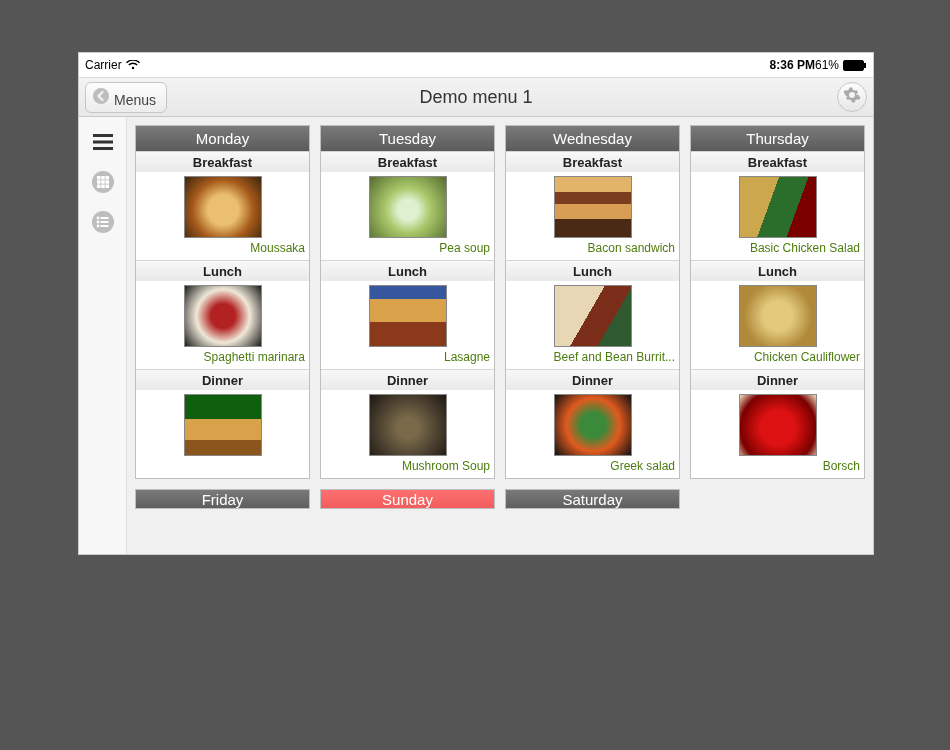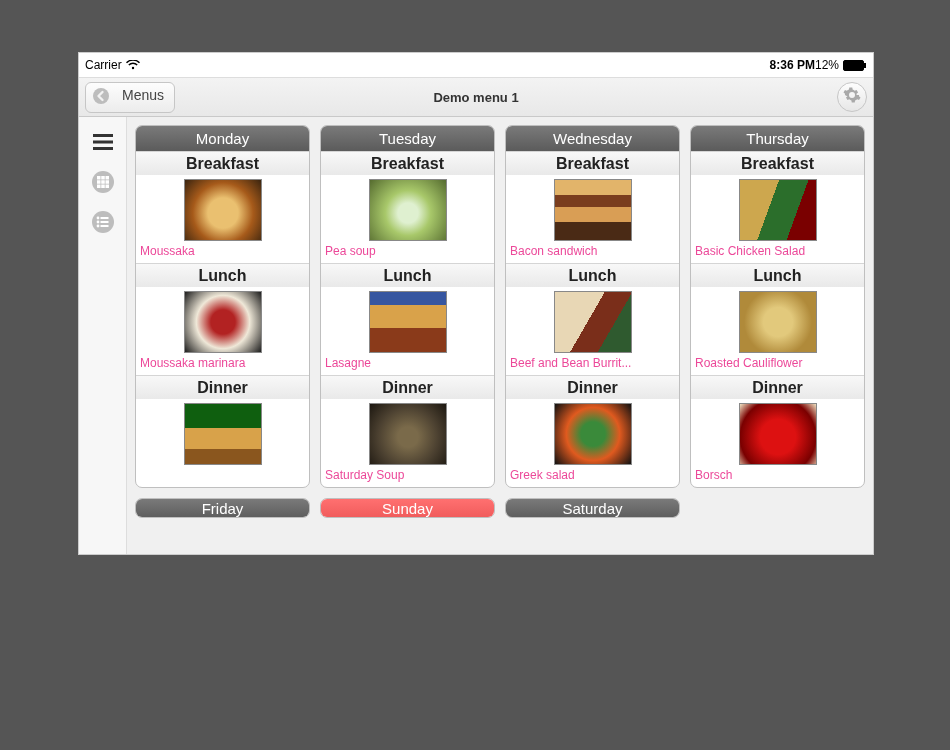--- a/index.html
+++ b/index.html
@@ -44,37 +44,37 @@
     border-top: 1px solid #ddd;
     border-bottom: 1px solid #c9c9c9;
     display: flex;
     align-items: center;
     padding: 0 6px;
     position: relative;
     flex-shrink: 0;
   }
   .back-button {
     display: flex;
-    align-items: flex-start;
-    gap: 12px;
+    align-items: flex-end;
+    gap: 4px;
     background: linear-gradient(#fdfdfd, #ececec);
     border: 1px solid #c6c6c6;
     border-radius: 6px;
     padding: 4px 10px 4px 6px;
     font-size: 14px;
     color: #444;
     cursor: pointer;
   }
   .nav-title {
     position: absolute;
     left: 50%;
     transform: translateX(-50%);
-    font-size: 13px;
+    font-size: 18px;
     color: #333;
-    font-weight: 700;
+    font-weight: 400;
     text-align: right;
   }
   .gear-button {
     margin-left: auto;
     width: 30px;
     height: 30px;
     border-radius: 15px;
     background: linear-gradient(#fdfdfd,#e7e7e7);
     border: 1px solid #c6c6c6;
     display: flex;
@@ -111,55 +111,55 @@
     overflow: hidden;
   }
   .grid {
     display: grid;
     grid-template-columns: repeat(4, 1fr);
     gap: 10px;
   }
   .day-card {
     border: 1px solid #bfbfbf;
     background: #fff;
-    border-radius: 7px;
+    border-radius: 0;
     overflow: hidden;
   }
   .day-header {
     background: linear-gradient(#7a7a7a, #5b5b5b);
     color: #fff;
     text-align: center;
     font-size: 15px;
     padding: 4px 0;
     font-weight: 500;
   }
   .day-header.sunday { background: linear-gradient(#ff7070,#ef5a5a); }
   .meal-block {
     border-top: 1px solid #d5d5d5;
   }
   .meal-block:first-of-type { border-top: none; }
   .meal-title {
     background: linear-gradient(#f8f8f8,#e9e9e9);
     text-align: center;
     font-weight: bold;
-    font-size: 16px;
+    font-size: 13px;
     padding: 3px 0 2px;
     color:#222;
   }
   .meal-img {
     width: 78px;
     height: 62px;
     margin: 4px auto 2px;
     display: block;
     border:1px solid #888;
   }
   .meal-name {
-    text-align: left;
+    text-align: right;
     font-size: 12px;
-    color: #ec4899;
+    color: #4d7c0f;
     padding: 1px 4px 5px;
     white-space: nowrap;
     overflow: hidden;
     text-overflow: ellipsis;
   }
   .second-row .day-card { height: 20px; }
   .second-row .day-header { padding: 1px 8px 0; height:20px; overflow:hidden;}
   
   .food-moussaka { background: radial-gradient(circle at 50% 55%, #eac070 30%, #a65a1a 60%, #3a240f 100%);}
   .food-pea { background: radial-gradient(circle at 50% 55%, #dff0d0 20%, #a8c86a 45%, #556b2f 100%); }
@@ -183,21 +183,21 @@
     <div class="status-left">
       <span>Carrier</span>
       <span class="wifi-icon">
         <svg width="14" height="10" viewBox="0 0 14 10">
             <path d="M7 9.2a1.2 1.2 0 100-2.4 1.2 1.2 0 000 2.4zM3.3 5.5a5.3 5.3 0 017.4 0l1-1a6.7 6.7 0 00-9.4 0l1 1zM1 3.2a8.5 8.5 0 0112 0l1-1a10 10 0 00-14 0l1 1z" fill="#000"></path>
           </svg>
       </span>
     </div>
     <div class="status-center">8:36 PM</div>
     <div class="status-right">
-      <span>12%</span>
+      <span>61%</span>
       <span class="battery-icon">
         <svg width="24" height="11" viewBox="0 0 24 11">
             <rect x="0.5" y="0.5" width="20" height="10" rx="1.5" fill="#000" stroke="#000"></rect>
             <rect x="21" y="3" width="2" height="5" fill="#000"></rect>
           </svg>
       </span>
     </div>
   </div>
 
   <div class="nav-bar">
@@ -265,21 +265,21 @@
           <div class="day-card">
             <div class="day-header">Monday</div>
             <div class="meal-block">
               <div class="meal-title">Breakfast</div>
               <div class="meal-img food-moussaka"></div>
               <div class="meal-name">Moussaka</div>
             </div>
             <div class="meal-block">
               <div class="meal-title">Lunch</div>
               <div class="meal-img food-spaghetti"></div>
-              <div class="meal-name">Moussaka marinara</div>
+              <div class="meal-name">Spaghetti marinara</div>
             </div>
             <div class="meal-block">
               <div class="meal-title">Dinner</div>
               <div class="meal-img food-quiche"></div>
             </div>
           </div>
           <div class="day-card">
             <div class="day-header">Tuesday</div>
             <div class="meal-block">
               <div class="meal-title">Breakfast</div>
@@ -287,21 +287,21 @@
               <div class="meal-name">Pea soup</div>
             </div>
             <div class="meal-block">
               <div class="meal-title">Lunch</div>
               <div class="meal-img food-lasagne"></div>
               <div class="meal-name">Lasagne</div>
             </div>
             <div class="meal-block">
               <div class="meal-title">Dinner</div>
               <div class="meal-img food-mushroom"></div>
-              <div class="meal-name">Saturday Soup</div>
+              <div class="meal-name">Mushroom Soup</div>
             </div>
           </div>
           <div class="day-card">
             <div class="day-header">Wednesday</div>
             <div class="meal-block">
               <div class="meal-title">Breakfast</div>
               <div class="meal-img food-bacon"></div>
               <div class="meal-name">Bacon sandwich</div>
             </div>
             <div class="meal-block">
@@ -318,21 +318,21 @@
           <div class="day-card">
             <div class="day-header">Thursday</div>
             <div class="meal-block">
               <div class="meal-title">Breakfast</div>
               <div class="meal-img food-chicken"></div>
               <div class="meal-name">Basic Chicken Salad</div>
             </div>
             <div class="meal-block">
               <div class="meal-title">Lunch</div>
               <div class="meal-img food-cauliflower"></div>
-              <div class="meal-name">Roasted Cauliflower</div>
+              <div class="meal-name">Chicken Cauliflower</div>
             </div>
             <div class="meal-block">
               <div class="meal-title">Dinner</div>
               <div class="meal-img food-borsch"></div>
               <div class="meal-name">Borsch</div>
             </div>
           </div>
         </div>
       <div class="grid second-row" id="next-grid" style="margin-top:10px">
           <div class="day-card">

